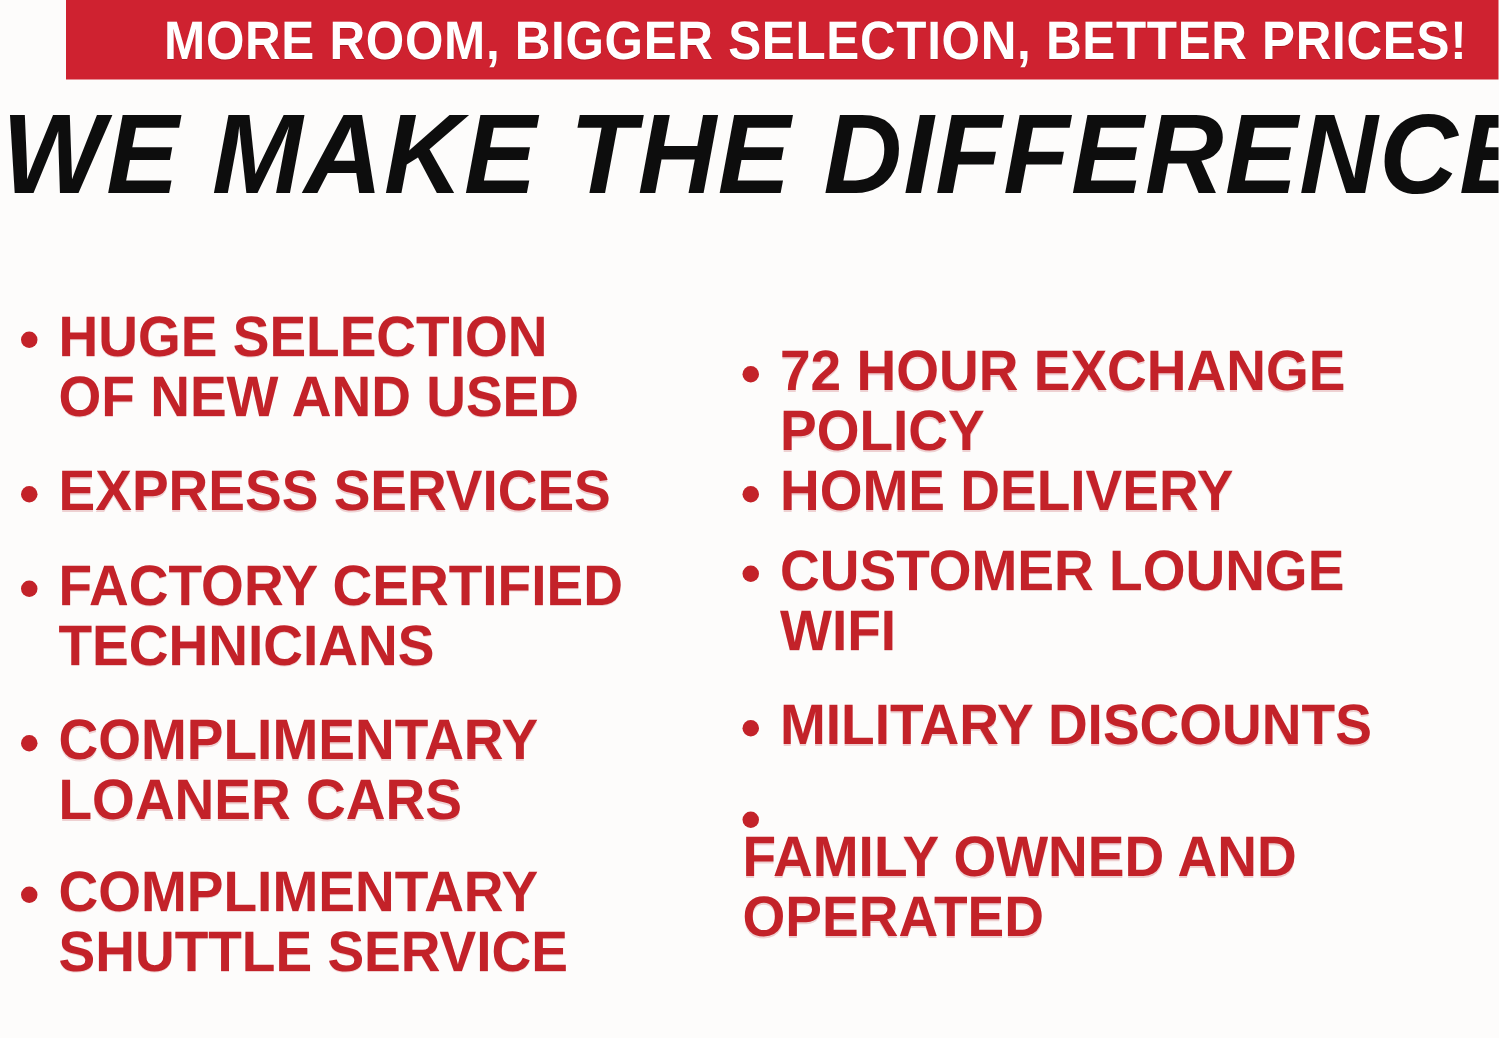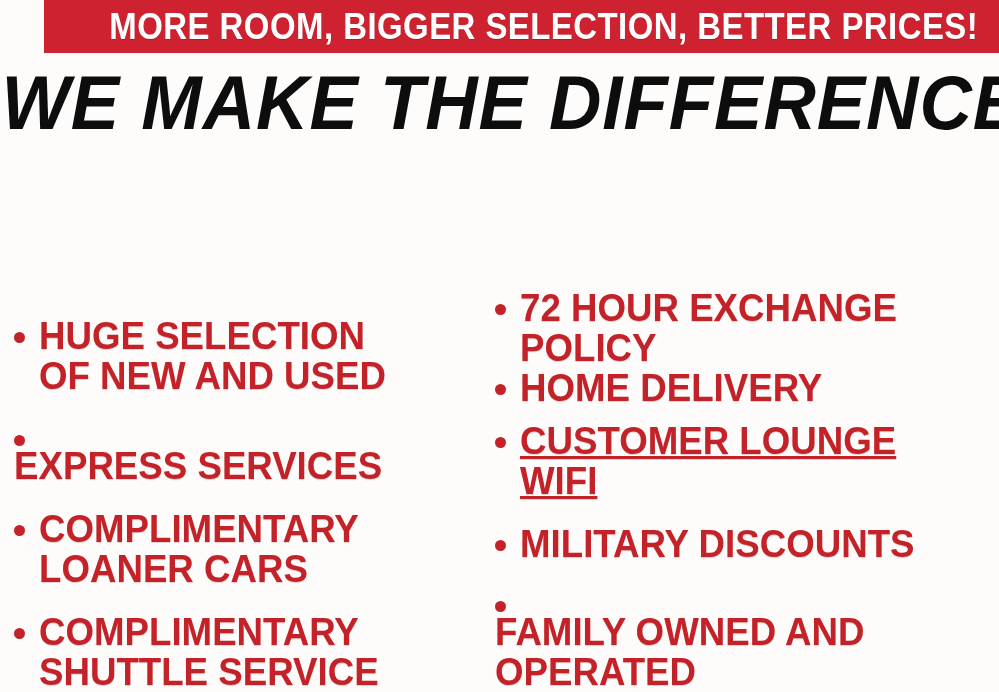--- a/index.html
+++ b/index.html
@@ -75,21 +75,21 @@
     white-space: nowrap;
   }
 
   
   .columns {
     position: absolute;
     top: 160px; left: 0;
     width: 952px;
     height: 532px;
     display: flex;
-    align-items: flex-end;
+    align-items: center;
   }
 
   .col {
     position: relative;
   }
   .col-left  { width: 505px; padding-left: 14px; }
   .col-right { width: 494px; padding-left: 14px; }
 
   .bullet-item {
     display: flex;
@@ -115,28 +115,28 @@
 
   .bullet-label {
     display: block;
     white-space: pre-line;
     transform: scaleX(0.965);
     transform-origin: left center;
   }
 
   
   .col-left  .bullet-item:nth-child(1) { margin-top: 8px;  }
-  .col-left  .bullet-item:nth-child(2) { margin-top: 23px; flex-direction: column; }
+  .col-left  .bullet-item:nth-child(2) { margin-top: 23px; }
   .col-left  .bullet-item:nth-child(3) { margin-top: 23px; }
   .col-left  .bullet-item:nth-child(4) { margin-top: 23px; }
   .col-left  .bullet-item:nth-child(5) { margin-top: 21px; }
 
   .col-right .bullet-item:nth-child(1) { margin-top: 8px;  }
   .col-right .bullet-item:nth-child(2) { }
-  .col-right .bullet-item:nth-child(3) { margin-top: 13px; text-decoration: underline; }
+  .col-right .bullet-item:nth-child(3) { margin-top: 13px; }
   .col-right .bullet-item:nth-child(4) { margin-top: 23px; }
   .col-right .bullet-item:nth-child(5) { margin-top: 21px; flex-direction: column; }
   .col-right .bullet-item:nth-child(6) { margin-top: 21px; }
 </style>
 </head>
 <body>
 
 <div id="poster">
 
   <div class="banner">
@@ -155,20 +155,25 @@
         <span class="dot"></span>
         <span class="bullet-label">HUGE SELECTION
 OF NEW AND USED</span>
       </div>
 
       <div class="bullet-item">
         <span class="dot"></span>
         <span class="bullet-label">EXPRESS SERVICES</span>
       </div>
 
+      <div class="bullet-item">
+        <span class="dot"></span>
+        <span class="bullet-label">FACTORY CERTIFIED
+TECHNICIANS</span>
+      </div>
 
       <div class="bullet-item">
         <span class="dot"></span>
         <span class="bullet-label">COMPLIMENTARY
 LOANER CARS</span>
       </div>
 
       <div class="bullet-item">
         <span class="dot"></span>
         <span class="bullet-label">COMPLIMENTARY

